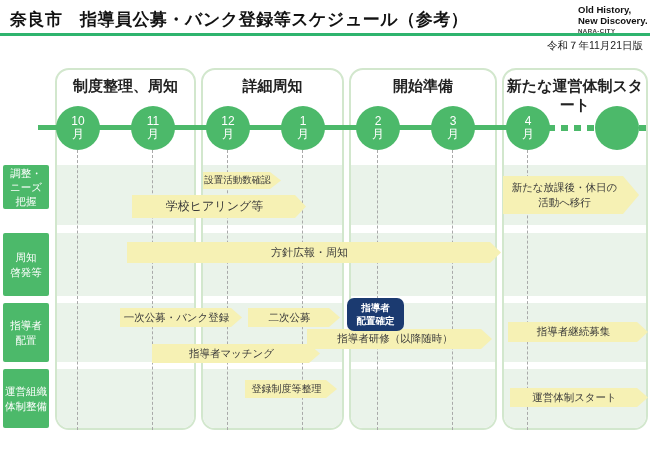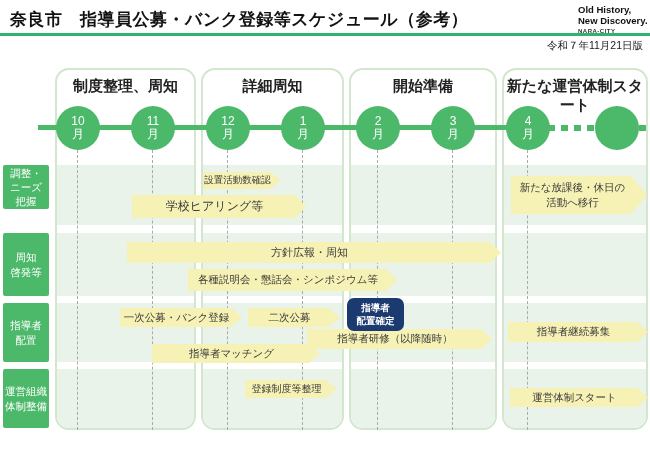--- a/index.html
+++ b/index.html
@@ -40,21 +40,21 @@
   
   .rowlab{position:absolute;left:3px;width:46px;background:#4cb96a;color:#fff;border-radius:2px;
           display:flex;align-items:center;justify-content:center;text-align:center;
           font-size:10.5px;line-height:1.35;z-index:2;}
 
   
   .abar{position:absolute;background:#f6f1b4;color:#3a3a3a;display:flex;align-items:center;justify-content:center;
         text-align:center;z-index:4;padding-right:9px;box-sizing:border-box;
         clip-path:polygon(0 0,calc(100% - 11px) 0,100% 50%,calc(100% - 11px) 100%,0 100%);
         filter:drop-shadow(0 0 .5px #cfc583);}
-  .abar.big{clip-path:polygon(0 0,calc(100% - 16px) 0,100% 50%,calc(100% - 16px) 100%,0 100%);padding-right:13px;margin-left:8px;}
+  .abar.big{clip-path:polygon(0 0,calc(100% - 16px) 0,100% 50%,calc(100% - 16px) 100%,0 100%);padding-right:13px;}
   .navybox{position:absolute;background:#1b3a70;color:#fff;border-radius:7px;display:flex;align-items:center;
            justify-content:center;text-align:center;font-size:9.5px;font-weight:600;line-height:1.3;z-index:5;}
 </style>
 </head>
 <body>
 
 <div class="page">
 
   <div class="title">奈良市　指導員公募・バンク登録等スケジュール（参考）</div>
   <div class="logo">
@@ -129,21 +129,20 @@
 配置</div>
   <div class="rowlab pre" style="top:369px;height:59px">運営組織
 体制整備</div>
 
   <div class="abar" style="left:203px;top:172px;width:78px;height:17px;font-size:9.5px">設置活動数確認</div>
   <div class="abar" style="left:132px;top:195px;width:174px;height:23px;font-size:12px">学校ヒアリング等</div>
   <div class="abar big pre" style="left:503px;top:176px;width:136px;height:38px;font-size:10.5px;line-height:1.4">新たな放課後・休日の
 活動へ移行</div>
 
   <div class="abar" style="left:127px;top:242px;width:374px;height:21px;font-size:11px">方針広報・周知</div>
-  <div class="abar" style="left:188px;top:269px;width:209px;height:22px;font-size:10.5px">各種説明会・懇話会・シンポジウム等</div>
 
   <div class="abar" style="left:120px;top:308px;width:122px;height:19px;font-size:10.5px">一次公募・バンク登録</div>
   <div class="abar" style="left:248px;top:308px;width:92px;height:19px;font-size:10.5px">二次公募</div>
   <div class="navybox pre" style="left:347px;top:298px;width:57px;height:33px">指導者
 配置確定</div>
   <div class="abar" style="left:307px;top:329px;width:185px;height:20px;font-size:10.5px">指導者研修（以降随時）</div>
   <div class="abar" style="left:508px;top:322px;width:140px;height:20px;font-size:10.5px">指導者継続募集</div>
   <div class="abar" style="left:152px;top:344px;width:168px;height:19px;font-size:10.5px">指導者マッチング</div>
 
   <div class="abar" style="left:245px;top:380px;width:92px;height:18px;font-size:10px">登録制度等整理</div>

